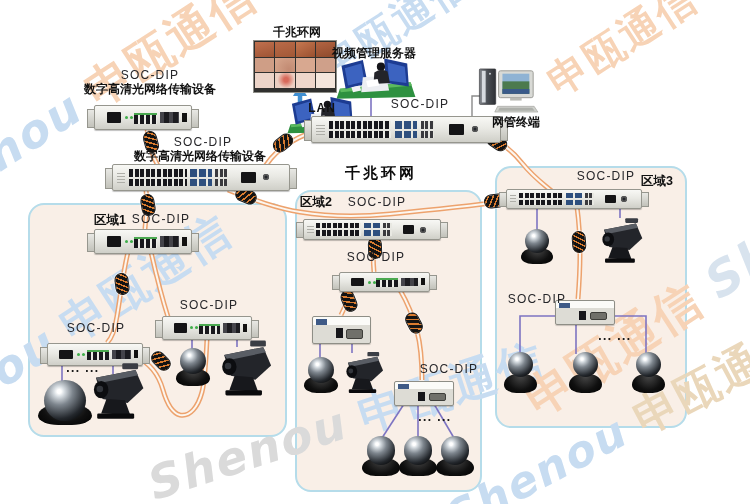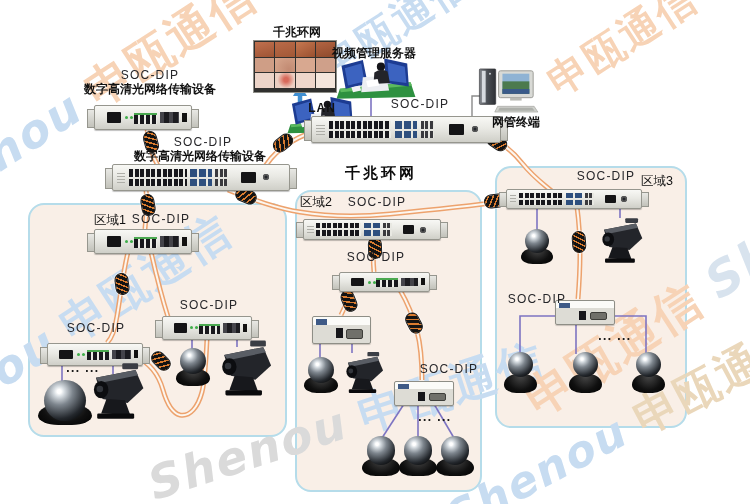--- a/index.html
+++ b/index.html
@@ -83,21 +83,21 @@
   .vwall i:nth-child(8){background:#cfa08a;}
   .vwall i:nth-child(9){background:#ecd4c8;}
   .vwall i:nth-child(10){background:radial-gradient(circle at 55% 45%,#d8695a 0 16%,#eccfc2 62%);}
   .vwall i:nth-child(11){background:#eed6ca;}
   .vwall i:nth-child(12){background:#f4e6dc;}
 
   
   .lb{position:absolute;font-size:12px;color:#26262a;letter-spacing:1.2px;white-space:nowrap;
       transform:translateX(-50%);z-index:6;}
   .cn{font-weight:700;letter-spacing:0;color:#111;}
-  .zlb{position:absolute;font-weight:400;font-size:12.5px;color:#111;z-index:6;white-space:nowrap;}
+  .zlb{position:absolute;font-weight:700;font-size:12.5px;color:#111;z-index:6;white-space:nowrap;}
   .ringlb{position:absolute;font-weight:700;font-size:15px;letter-spacing:3px;color:#0c0c0c;z-index:6;}
   .title{position:absolute;right:17px;top:24px;font-size:13.5px;letter-spacing:1px;color:#222;z-index:6;}
   .dots{position:absolute;font:bold 10px/1 "DejaVu Sans",sans-serif;letter-spacing:1px;color:#1a1a1a;z-index:6;}
 
   .icon{position:absolute;z-index:5;}
 </style>
 </head>
 <body>
 
 <div class="stage">

